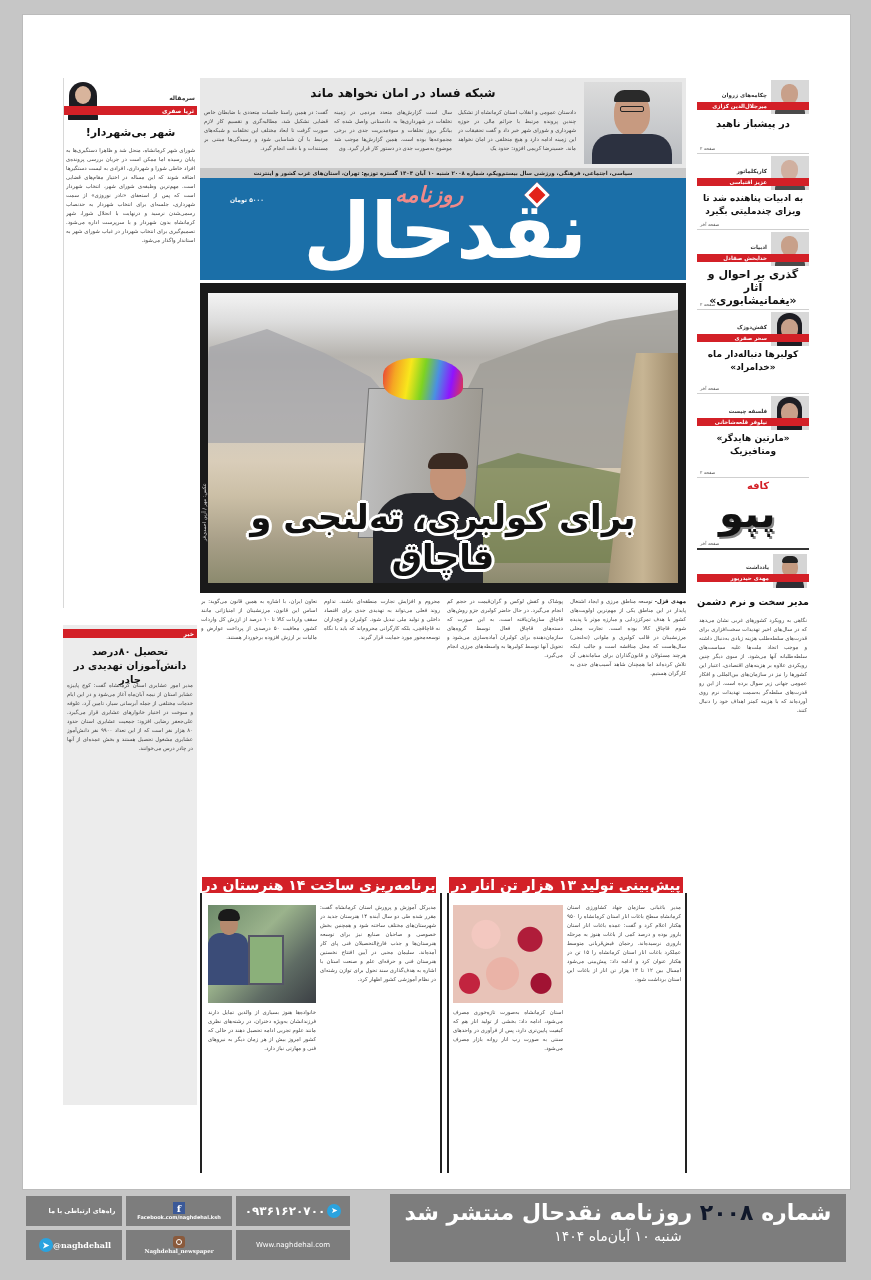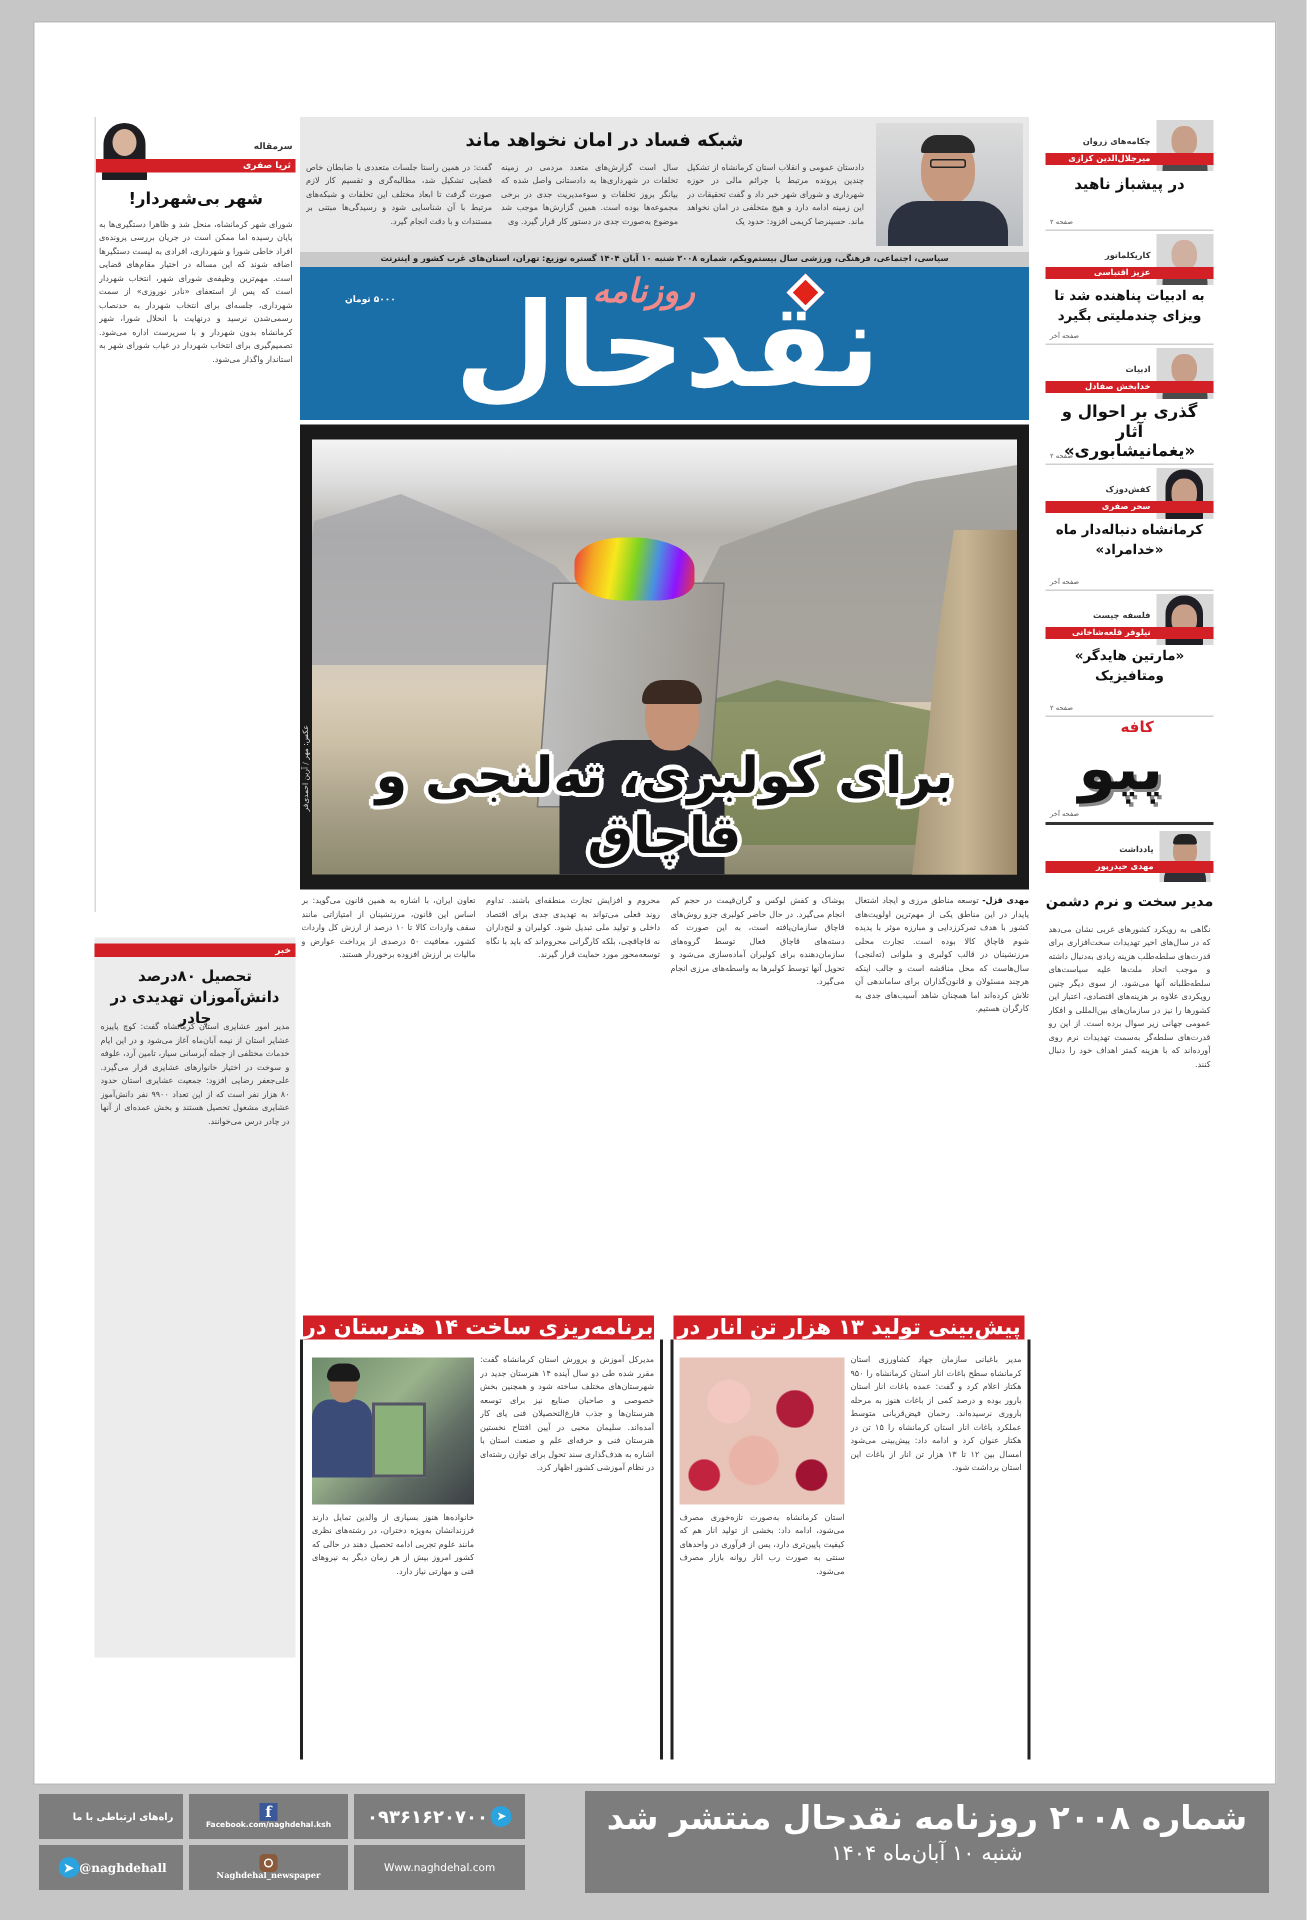--- a/index.html
+++ b/index.html
@@ -82,21 +82,21 @@
   .img-worker .w-hair { position: absolute; left: 10px; top: 4px; width: 22px; height: 12px; background: #1a1a1a; border-radius: 10px 10px 4px 4px; }
   .img-worker .w-body { position: absolute; left: 0px; top: 28px; width: 40px; height: 52px; background: #3b4c78; border-radius: 12px 12px 0 0; }
   .img-worker .machine { position: absolute; left: 40px; top: 30px; width: 36px; height: 50px; background: #8bb07a; border: 2px solid #556; }
   .img-pom { position: absolute; background: radial-gradient(circle at 30% 30%, #f3c8c0 0 14px, transparent 15px), radial-gradient(circle at 70% 35%, #b01d3a 0 12px, transparent 13px), radial-gradient(circle at 45% 70%, #eab3a7 0 16px, transparent 17px), radial-gradient(circle at 80% 80%, #a11333 0 10px, transparent 11px), radial-gradient(circle at 15% 80%, #c2243f 0 10px, transparent 11px), #e8c3b8; }
 
   
   .footer { position: absolute; left: 0; top: 1190px; width: 871px; height: 90px; }
   .contact { position: absolute; background: #7d7d7d; color: #fff; font-size: 6.5px; font-weight: bold; height: 30px; display: flex; align-items: center; justify-content: center; }
   .announce { position: absolute; left: 390px; top: 4px; width: 456px; height: 68px; background: #7d7d7d; color: #fff; text-align: center; }
   .announce .l1 { font-size: 22px; font-weight: bold; margin-top: 6px; }
-  .announce .l1 .num { color: #ffffff; }
+  .announce .l1 .num { color: #0f172a; }
   .announce .l2 { font-size: 14px; margin-top: 3px; }
   .tg { display: inline-block; width: 14px; height: 14px; border-radius: 50%; background: #2aa3df; color: #fff; font-size: 8px; line-height: 14px; text-align: center; margin-left: 2px; }
   .fb { display: inline-block; width: 12px; height: 12px; background: #3b5998; color: #fff; font-size: 10px; line-height: 13px; text-align: center; font-weight: bold; font-family: "DejaVu Serif", serif; }
   .ig { display: inline-block; width: 12px; height: 12px; background: #8a5a3c; border-radius: 3px; position: relative; }
   .ig::after { content: ""; position: absolute; left: 3px; top: 3px; width: 4px; height: 4px; border: 1px solid #fff; border-radius: 50%; }
 </style>
 </head>
 <body>
 
 <div class="page"></div>
@@ -216,21 +216,21 @@
     <div class="side-title" style="font-size:11px;line-height:13px;">گذری بر احوال و آثار «یغمانیشابوری»</div>
     <div class="side-page">صفحه ۲</div>
   </div>
   <div class="side-item" style="top:232px;height:84px;">
     <div class="side-photo">
         <div class="scarf"></div>
         <div class="h" style="top:7px"></div>
       </div>
     <div class="side-kicker">کفش‌دوزک</div>
     <div class="side-name">سحر صفری</div>
-    <div class="side-title" style="font-size:9px;line-height:13px;">کرمانشاه دنباله‌دار ماه «خدامراد»</div>
+    <div class="side-title" style="font-size:9px;line-height:13px;">کولبرها دنباله‌دار ماه «خدامراد»</div>
     <div class="side-page">صفحه آخر</div>
   </div>
   <div class="side-item" style="top:316px;height:84px;">
     <div class="side-photo">
         <div class="scarf"></div>
         <div class="h" style="top:7px"></div>
       </div>
     <div class="side-kicker">فلسفه چیست</div>
     <div class="side-name">نیلوفر قلعه‌شاخانی</div>
     <div class="side-title" style="font-size:9px;line-height:13px;">«مارتین هایدگر» ومتافیزیک</div>

